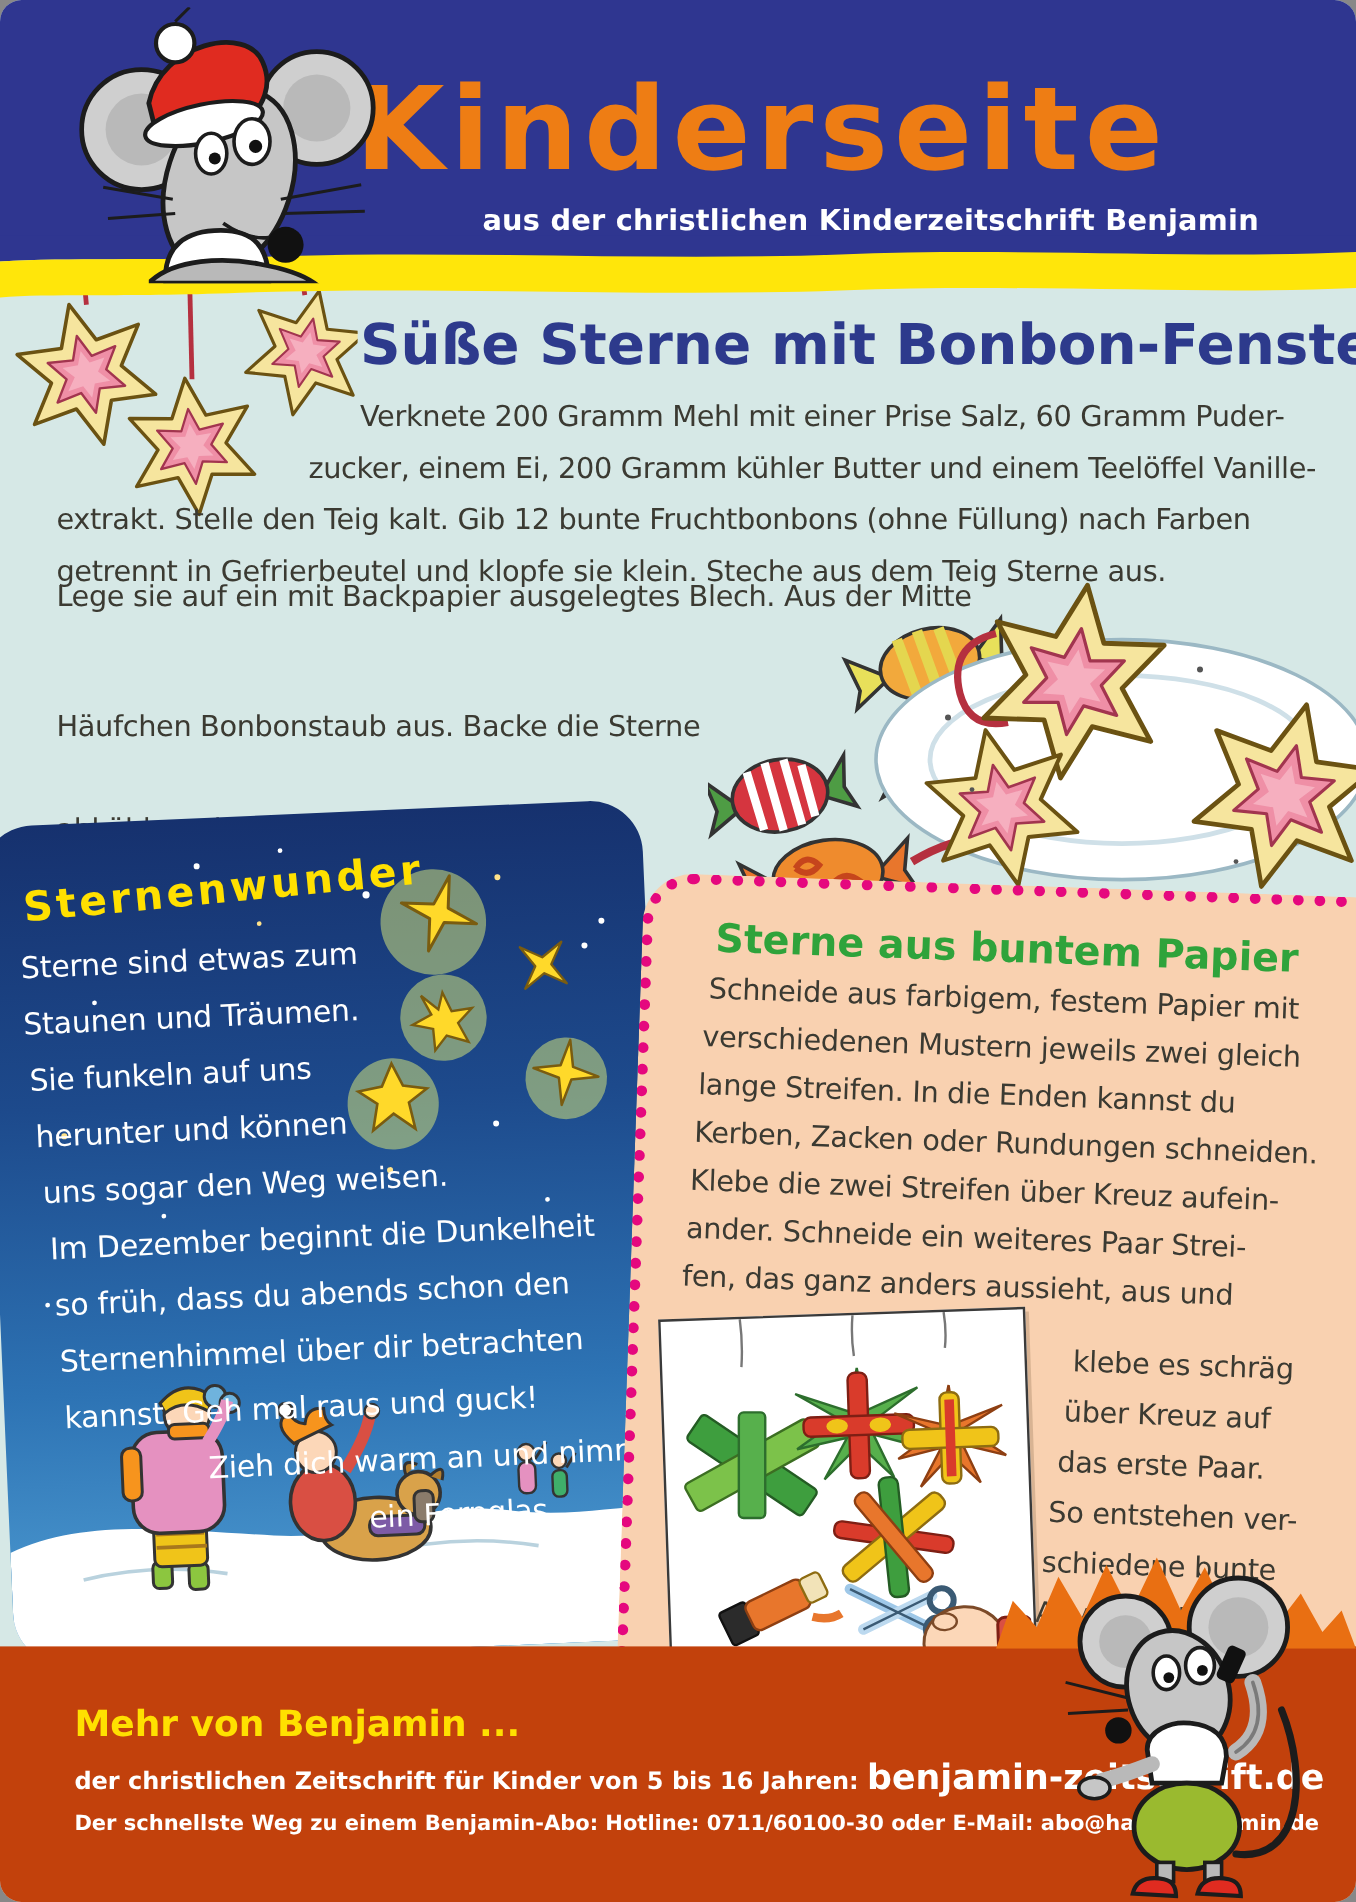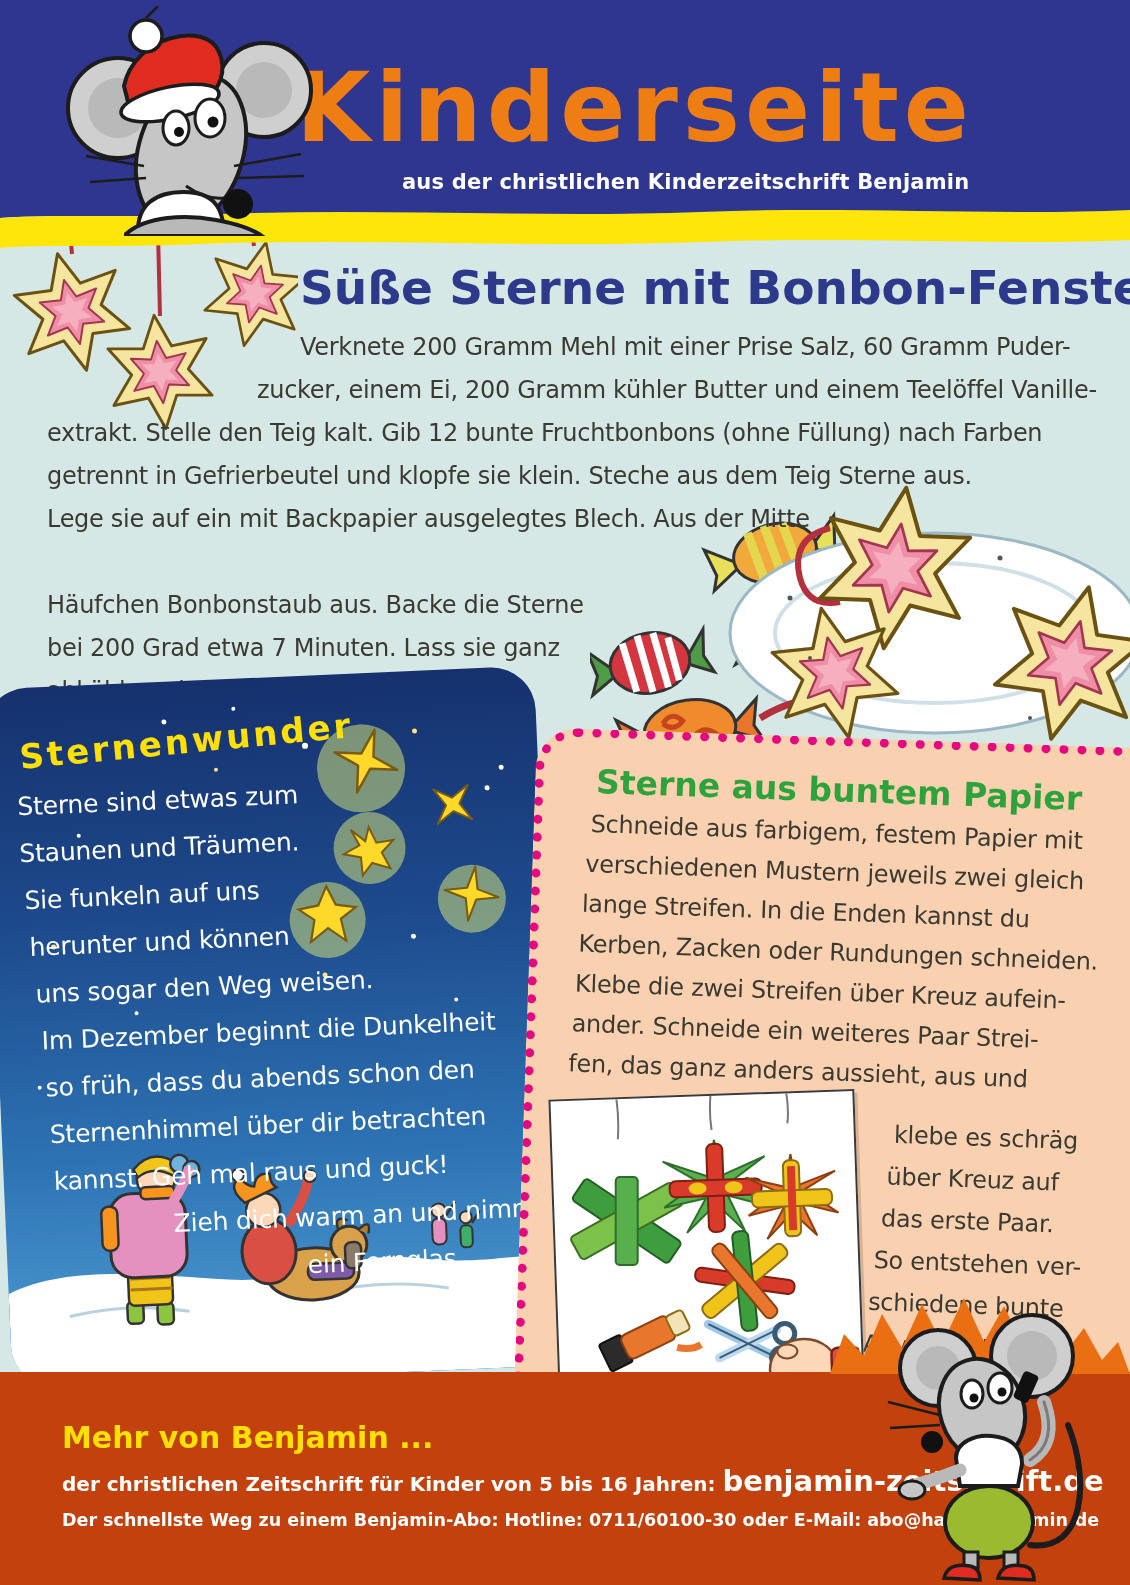--- a/index.html
+++ b/index.html
@@ -1,23 +1,23 @@
 <!DOCTYPE html>
 <html><head>
 <meta charset="utf-8">
 <style>
   html,body{margin:0;padding:0;background:#888;}
   .page{position:relative;width:1130px;height:1585px;margin:0 auto;overflow:hidden;
-        background:#d6e8e6;font-family:"DejaVu Sans","Liberation Sans",sans-serif;}
+        background:#d6e8e6;font-family:"DejaVu Sans","Liberation Sans",sans-serif;border-radius:18px;}
   
   .header{position:absolute;left:0;top:0;width:1130px;height:216px;background:#2f3690;z-index:1;}
   .wave-svg{position:absolute;left:0;top:196px;z-index:2;}
   .logo-title{position:absolute;left:296px;top:52px;z-index:2;font-size:96px;font-weight:bold;
       letter-spacing:5px;color:#ee7d14;white-space:nowrap;}
-  .logo-sub{position:absolute;left:402px;top:170px;z-index:2;font-size:21px;font-weight:bold;
+  .logo-sub{position:absolute;left:402px;top:170px;z-index:2;font-size:24px;font-weight:bold;
       color:#ffffff;white-space:nowrap;letter-spacing:.2px;}
   .header-mouse{position:absolute;left:66px;top:6px;z-index:3;}
   
   .recipe-title{position:absolute;left:300px;top:260px;font-size:47px;font-weight:bold;
       color:#2d3a8c;white-space:nowrap;z-index:2;}
   .r-line{position:absolute;font-size:24px;color:#3b3a32;letter-spacing:-0.3px;white-space:nowrap;z-index:2;text-align:center;}
   .hang-cookies{position:absolute;left:8px;top:232px;z-index:1;}
   .candies{position:absolute;left:590px;top:478px;z-index:1;}
   .plate{position:absolute;left:700px;top:468px;z-index:1;}
   
@@ -108,23 +108,22 @@
     <use href="#starCookie" transform="translate(64,80) rotate(-14)"></use>
     <use href="#starCookie" transform="translate(247,62) scale(0.88) rotate(12)"></use>
     <use href="#starCookie" transform="translate(152,140) scale(0.95) rotate(-6)"></use>
   </svg>
 
   <div class="recipe-title">Süße Sterne mit Bonbon-Fenster</div>
   <div class="r-line" style="left:300px;top:333px">Verknete 200 Gramm Mehl mit einer Prise Salz, 60 Gramm Puder-</div>
   <div class="r-line" style="left:257px;top:376px">zucker, einem Ei, 200 Gramm kühler Butter und einem Teelöffel Vanille-</div>
   <div class="r-line" style="left:47px;top:419px">extrakt. Stelle den Teig kalt. Gib 12 bunte Fruchtbonbons (ohne Füllung) nach Farben</div>
   <div class="r-line" style="left:47px;top:462px">getrennt in Gefrierbeutel und klopfe sie klein. Steche aus dem Teig Sterne aus.</div>
-  <div class="r-line" style="left:47px;top:505px">Lege sie auf ein mit Backpapier ausgelegtes Blech. Aus der Mitte</div>
+  <div class="r-line" style="left:47px;top:483px">Lege sie auf ein mit Backpapier ausgelegtes Blech. Aus der Mitte</div>
   <div class="r-line" style="left:47px;top:591px">Häufchen Bonbonstaub aus. Backe die Sterne</div>
-  <div class="r-line" style="left:47px;top:634px">bei 200 Grad etwa 7 Minuten. Lass sie ganz</div>
   <div class="r-line" style="left:47px;top:677px">abkühlen, dann nimm sie vom Blech.</div>
 
   <svg class="candies" width="420" height="270" viewBox="0 0 420 270">
     <g transform="translate(185,75) rotate(-14)">
       <polygon points="-40,0 -68,-20 -62,8 -68,22 -40,6" fill="#e8e05a" stroke="#333" stroke-width="3"></polygon>
       <polygon points="40,0 66,-22 60,6 68,20 40,6" fill="#e8e05a" stroke="#333" stroke-width="3"></polygon>
       <ellipse cx="0" cy="0" rx="42" ry="29" fill="#f2a93c" stroke="#333" stroke-width="3"></ellipse>
       <path d="M-22,-26 L-16,27 M-4,-29 L2,29 M14,-27 L20,25" stroke="#e4d64f" stroke-width="9"></path>
     </g>
     <g transform="translate(330,100) rotate(6)">

